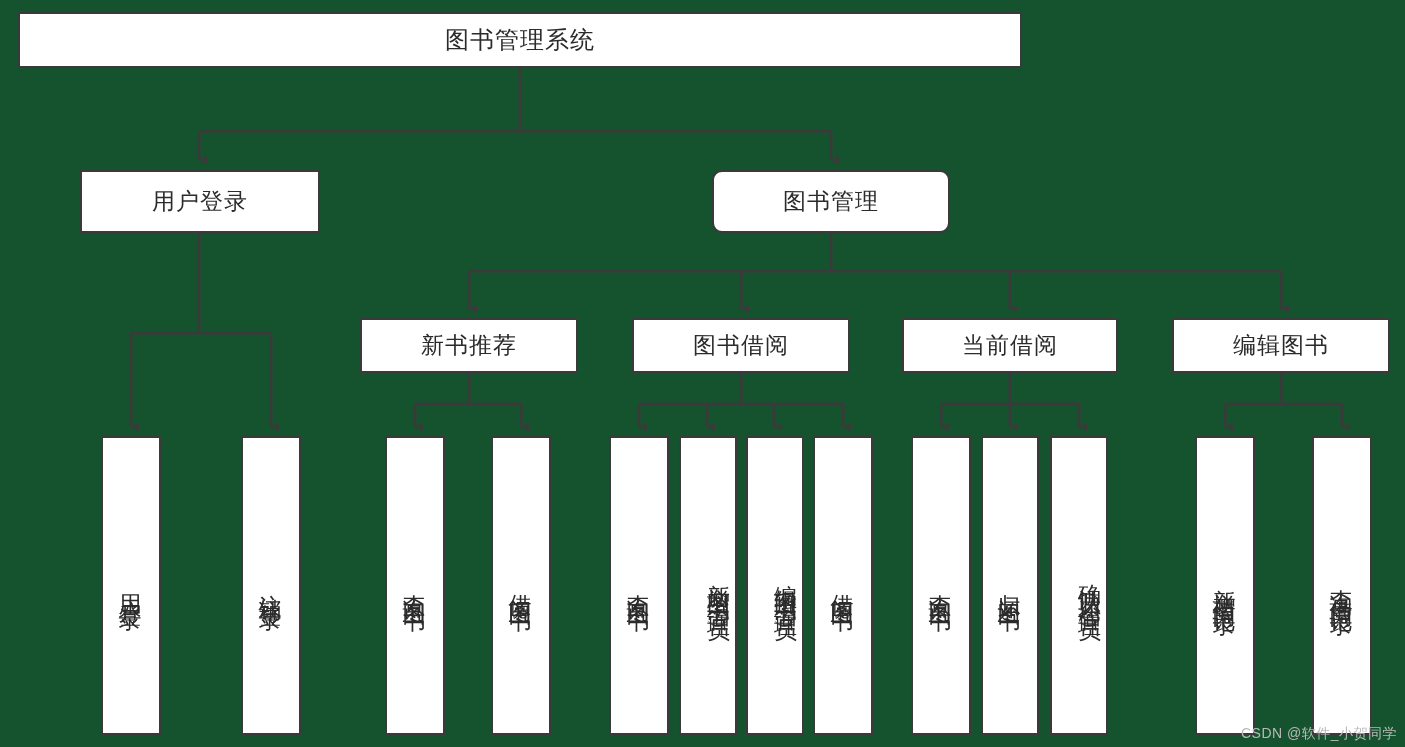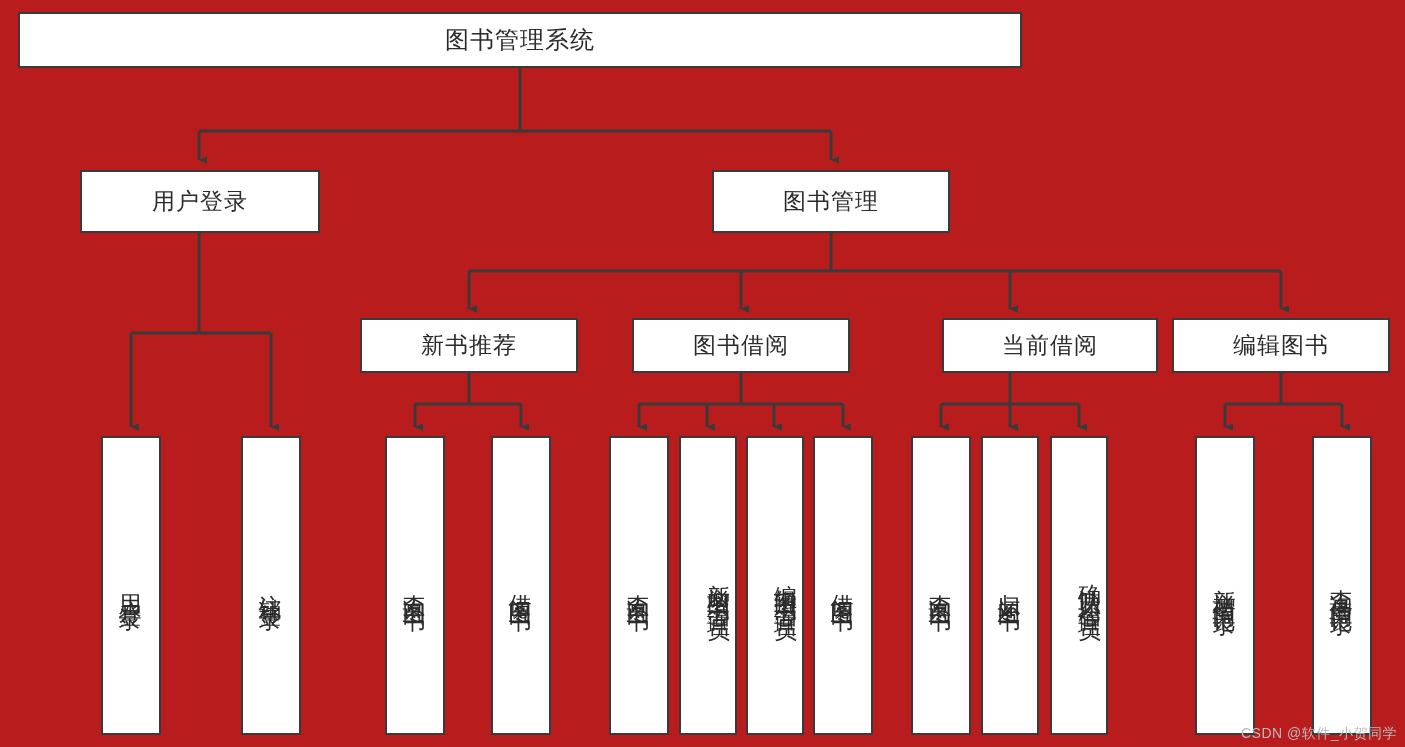--- a/index.html
+++ b/index.html
@@ -8,21 +8,21 @@
     padding: 0;
     background: #ffffff;
   }
   body {
     font-family: "Liberation Sans", "DejaVu Sans", sans-serif;
   }
   #diagram-canvas {
     position: relative;
     width: 1405px;
     height: 747px;
-    background: #b91c1c;
+    background: #14532d;
     overflow: hidden;
   }
   #edge-layer {
     position: absolute;
     left: 0;
     top: 0;
     width: 1405px;
     height: 747px;
     pointer-events: none;
   }
@@ -126,31 +126,31 @@
     </g>
   </svg>
 
   <div class="node horizontal" id="node-root" style="left:18px; top:12px; width:1004px; height:56px;">
     <span class="node-label">图书管理系统</span>
   </div>
 
   <div class="node horizontal" style="left:80px; top:170px; width:240px; height:63px;">
     <span class="node-label">用户登录</span>
   </div>
-  <div class="node horizontal" style="left:712px; top:170px; width:238px; height:63px;">
+  <div class="node horizontal" style="left:712px; top:170px; width:238px; height:63px;border-radius:10px;">
     <span class="node-label">图书管理</span>
   </div>
 
   <div class="node horizontal" style="left:632px; top:318px; width:218px; height:55px;">
     <span class="node-label">图书借阅</span>
   </div>
   <div class="node horizontal" style="left:360px; top:318px; width:218px; height:55px;">
     <span class="node-label">新书推荐</span>
   </div>
-  <div class="node horizontal" style="left:902px; top:318px; width:216px; height:55px;margin-left:40px;">
+  <div class="node horizontal" style="left:902px; top:318px; width:216px; height:55px;">
     <span class="node-label">当前借阅</span>
   </div>
   <div class="node horizontal" style="left:1172px; top:318px; width:218px; height:55px;">
     <span class="node-label">编辑图书</span>
   </div>
 
   <div class="node vertical middle" style="left:101px; top:436px; width:60px; height:299px;">
     <span class="node-label">用户登录</span>
   </div>
   <div class="node vertical middle" style="left:241px; top:436px; width:60px; height:299px;">

